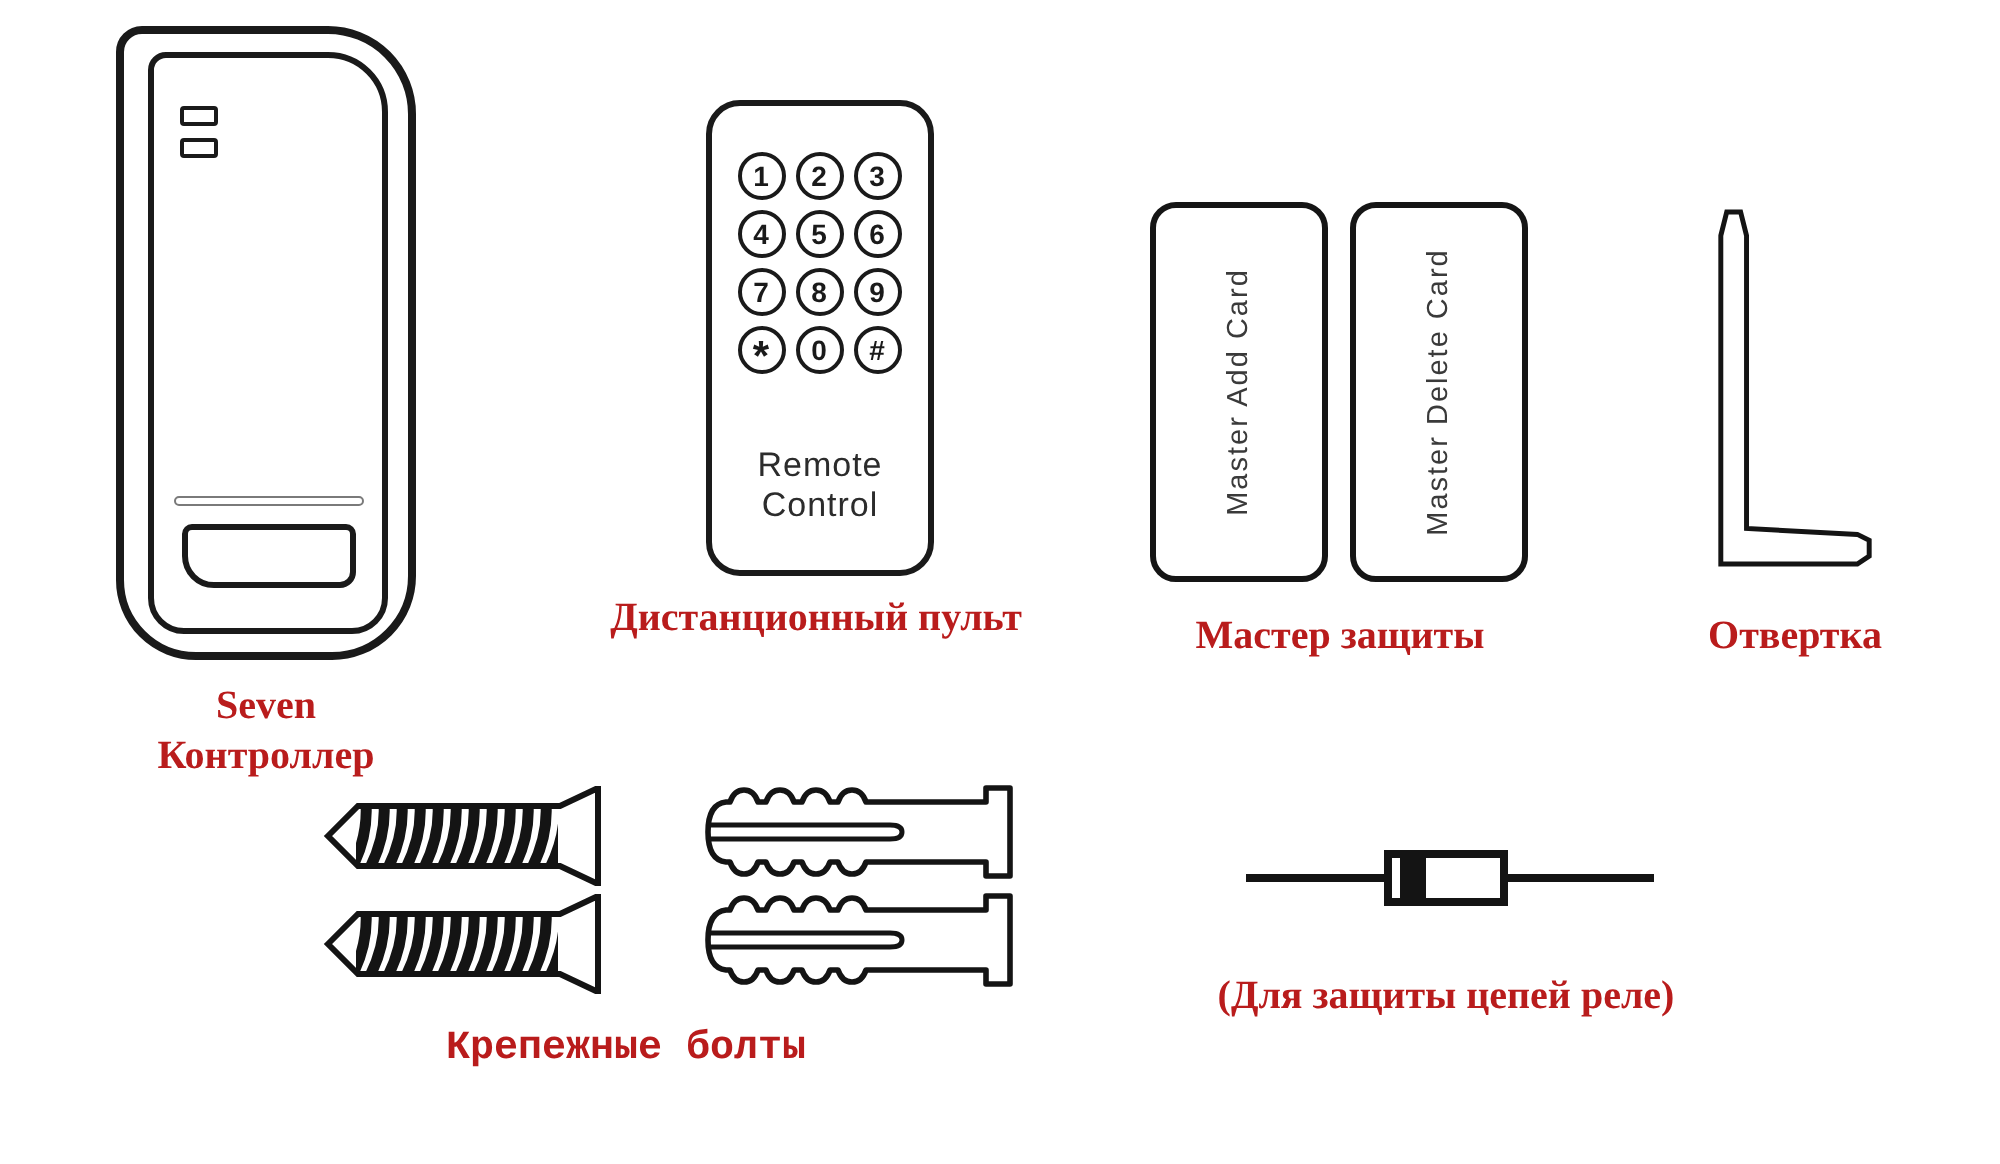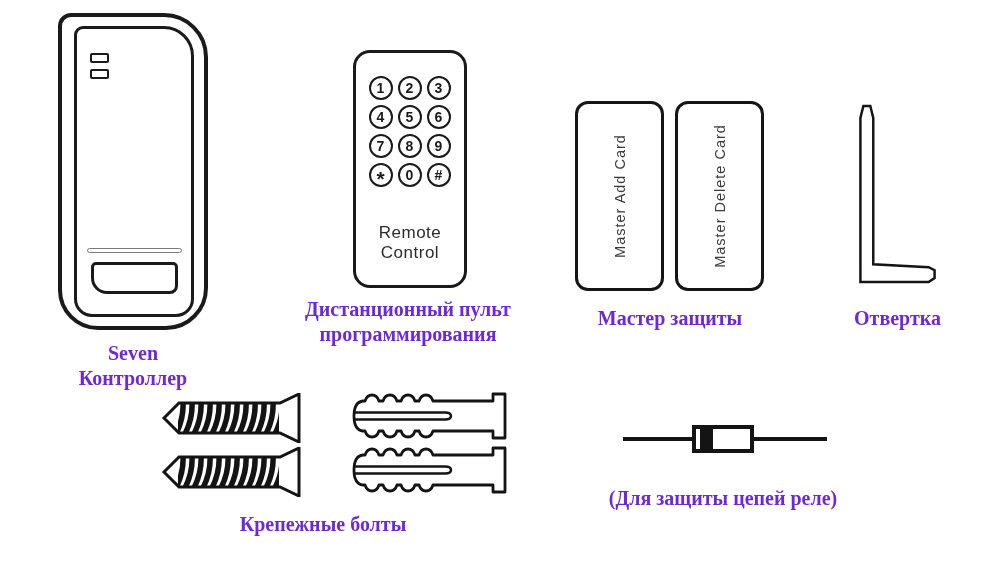--- a/index.html
+++ b/index.html
@@ -12,21 +12,21 @@
   .stage{
     position:relative;width:1000px;height:582px;background:var(--bg);
     font-family:"Liberation Sans","DejaVu Sans",sans-serif;color:var(--ink);
     overflow:hidden;
   }
   .abs{position:absolute;}
   .caption{
     position:absolute;
     font-family:"Liberation Serif","DejaVu Serif",serif;
     font-weight:bold;font-size:20px;line-height:25px;
-    color:#6d28d9;text-align:center;
+    color:#b91c1c;text-align:center;
   }
 
   
   .ctrl-outer{
     left:58px;top:13px;width:150px;height:317px;
     border:4px solid var(--ink);
     border-radius:13px 44px 42px 40px;
     background:var(--bg);
   }
   .ctrl-panel{
@@ -188,21 +188,20 @@
           <span>0</span>
         </div>
         <div class="key">
           <span>#</span>
         </div>
       </div>
     <div class="remote-text">Remote Control</div>
   </div>
   <div class="caption" style="left:283px;top:297px;width:250px;">
     <div>Дистанционный пульт</div>
-    <div>программирования</div>
   </div>
 
   <div class="abs cards-wrap">
     <div class="card add">
       <div class="card-text">Master Add Card</div>
     </div>
     <div class="card del">
       <div class="card-text">Master Delete Card</div>
     </div>
   </div>
@@ -228,21 +227,21 @@
   <div class="abs" style="left:347px;top:392px;">
     <svg viewBox="0 0 162 48" width="162" height="48">
         <use href="#anchor-shape"></use>
       </svg>
   </div>
   <div class="abs" style="left:347px;top:446px;">
     <svg viewBox="0 0 162 48" width="162" height="48">
         <use href="#anchor-shape"></use>
       </svg>
   </div>
-  <div class="caption" style="left:218px;top:512px;width:210px;">Крепежные болты</div>
+  <div class="caption" style="left:208px;top:512px;width:210px;font-family:Liberation Mono, monospace;">Крепежные болты</div>
 
   <div class="abs diode-wire"></div>
   <div class="abs diode-body">
     <div class="diode-band"></div>
   </div>
   <div class="caption" style="left:597px;top:486px;width:252px;">
     <div>(Для защиты цепей реле)</div>
   </div>
 
 </div>

